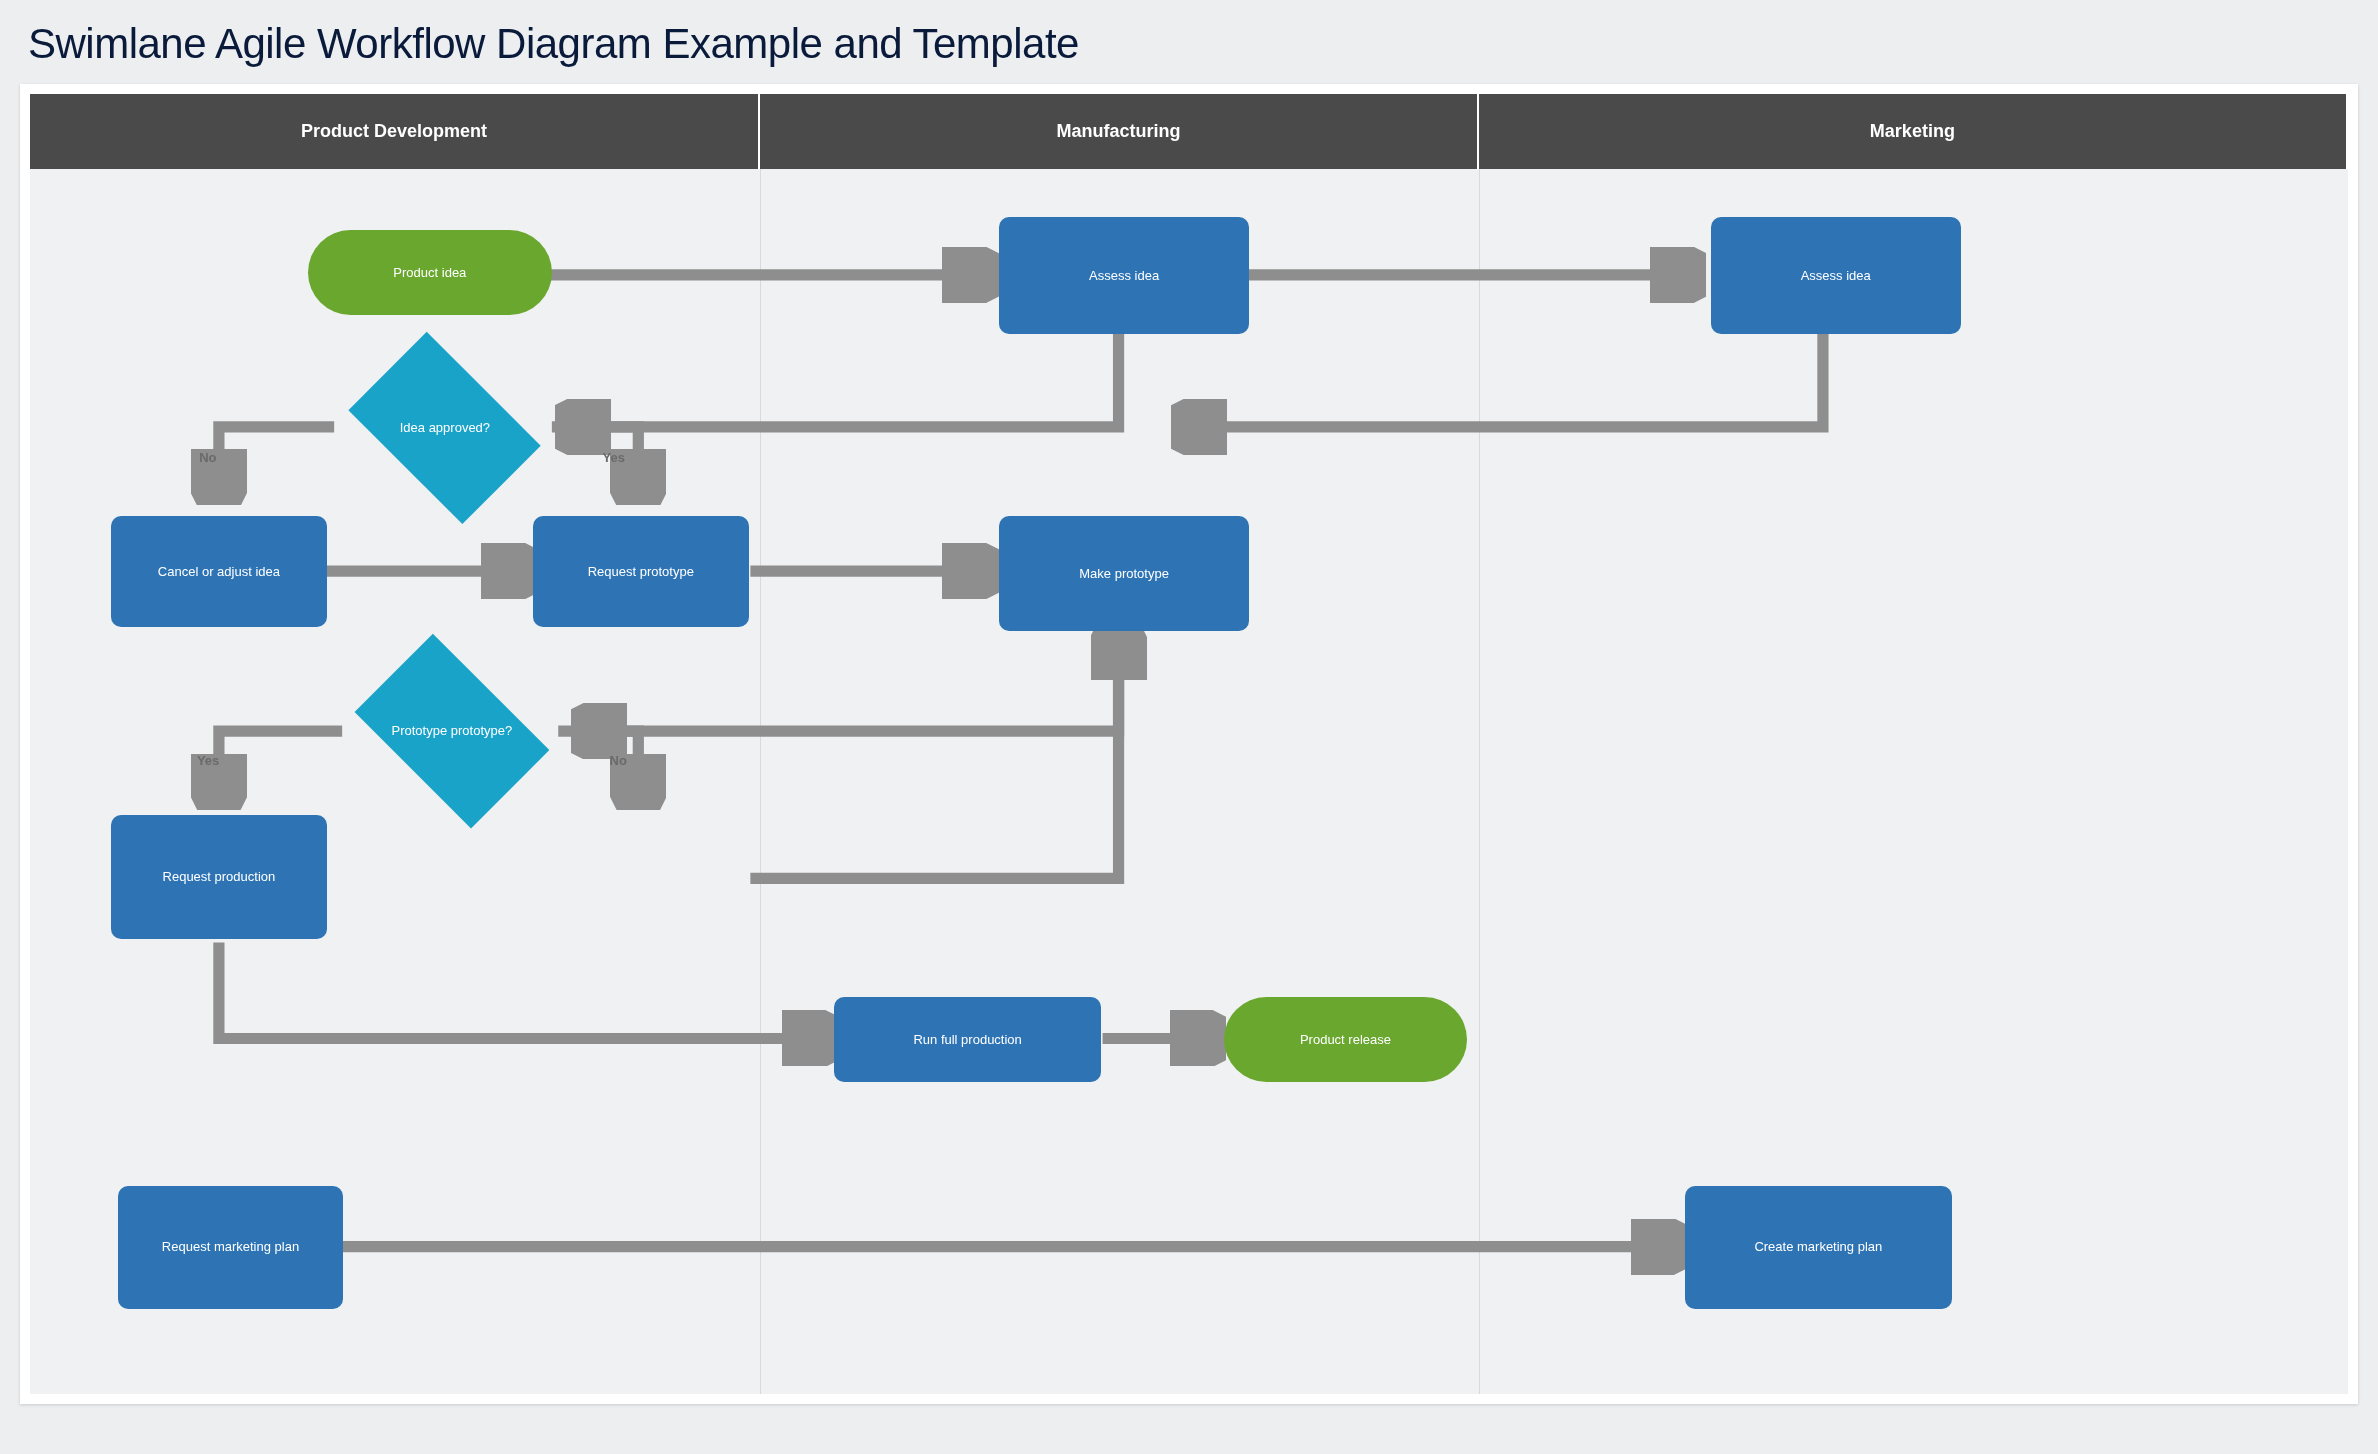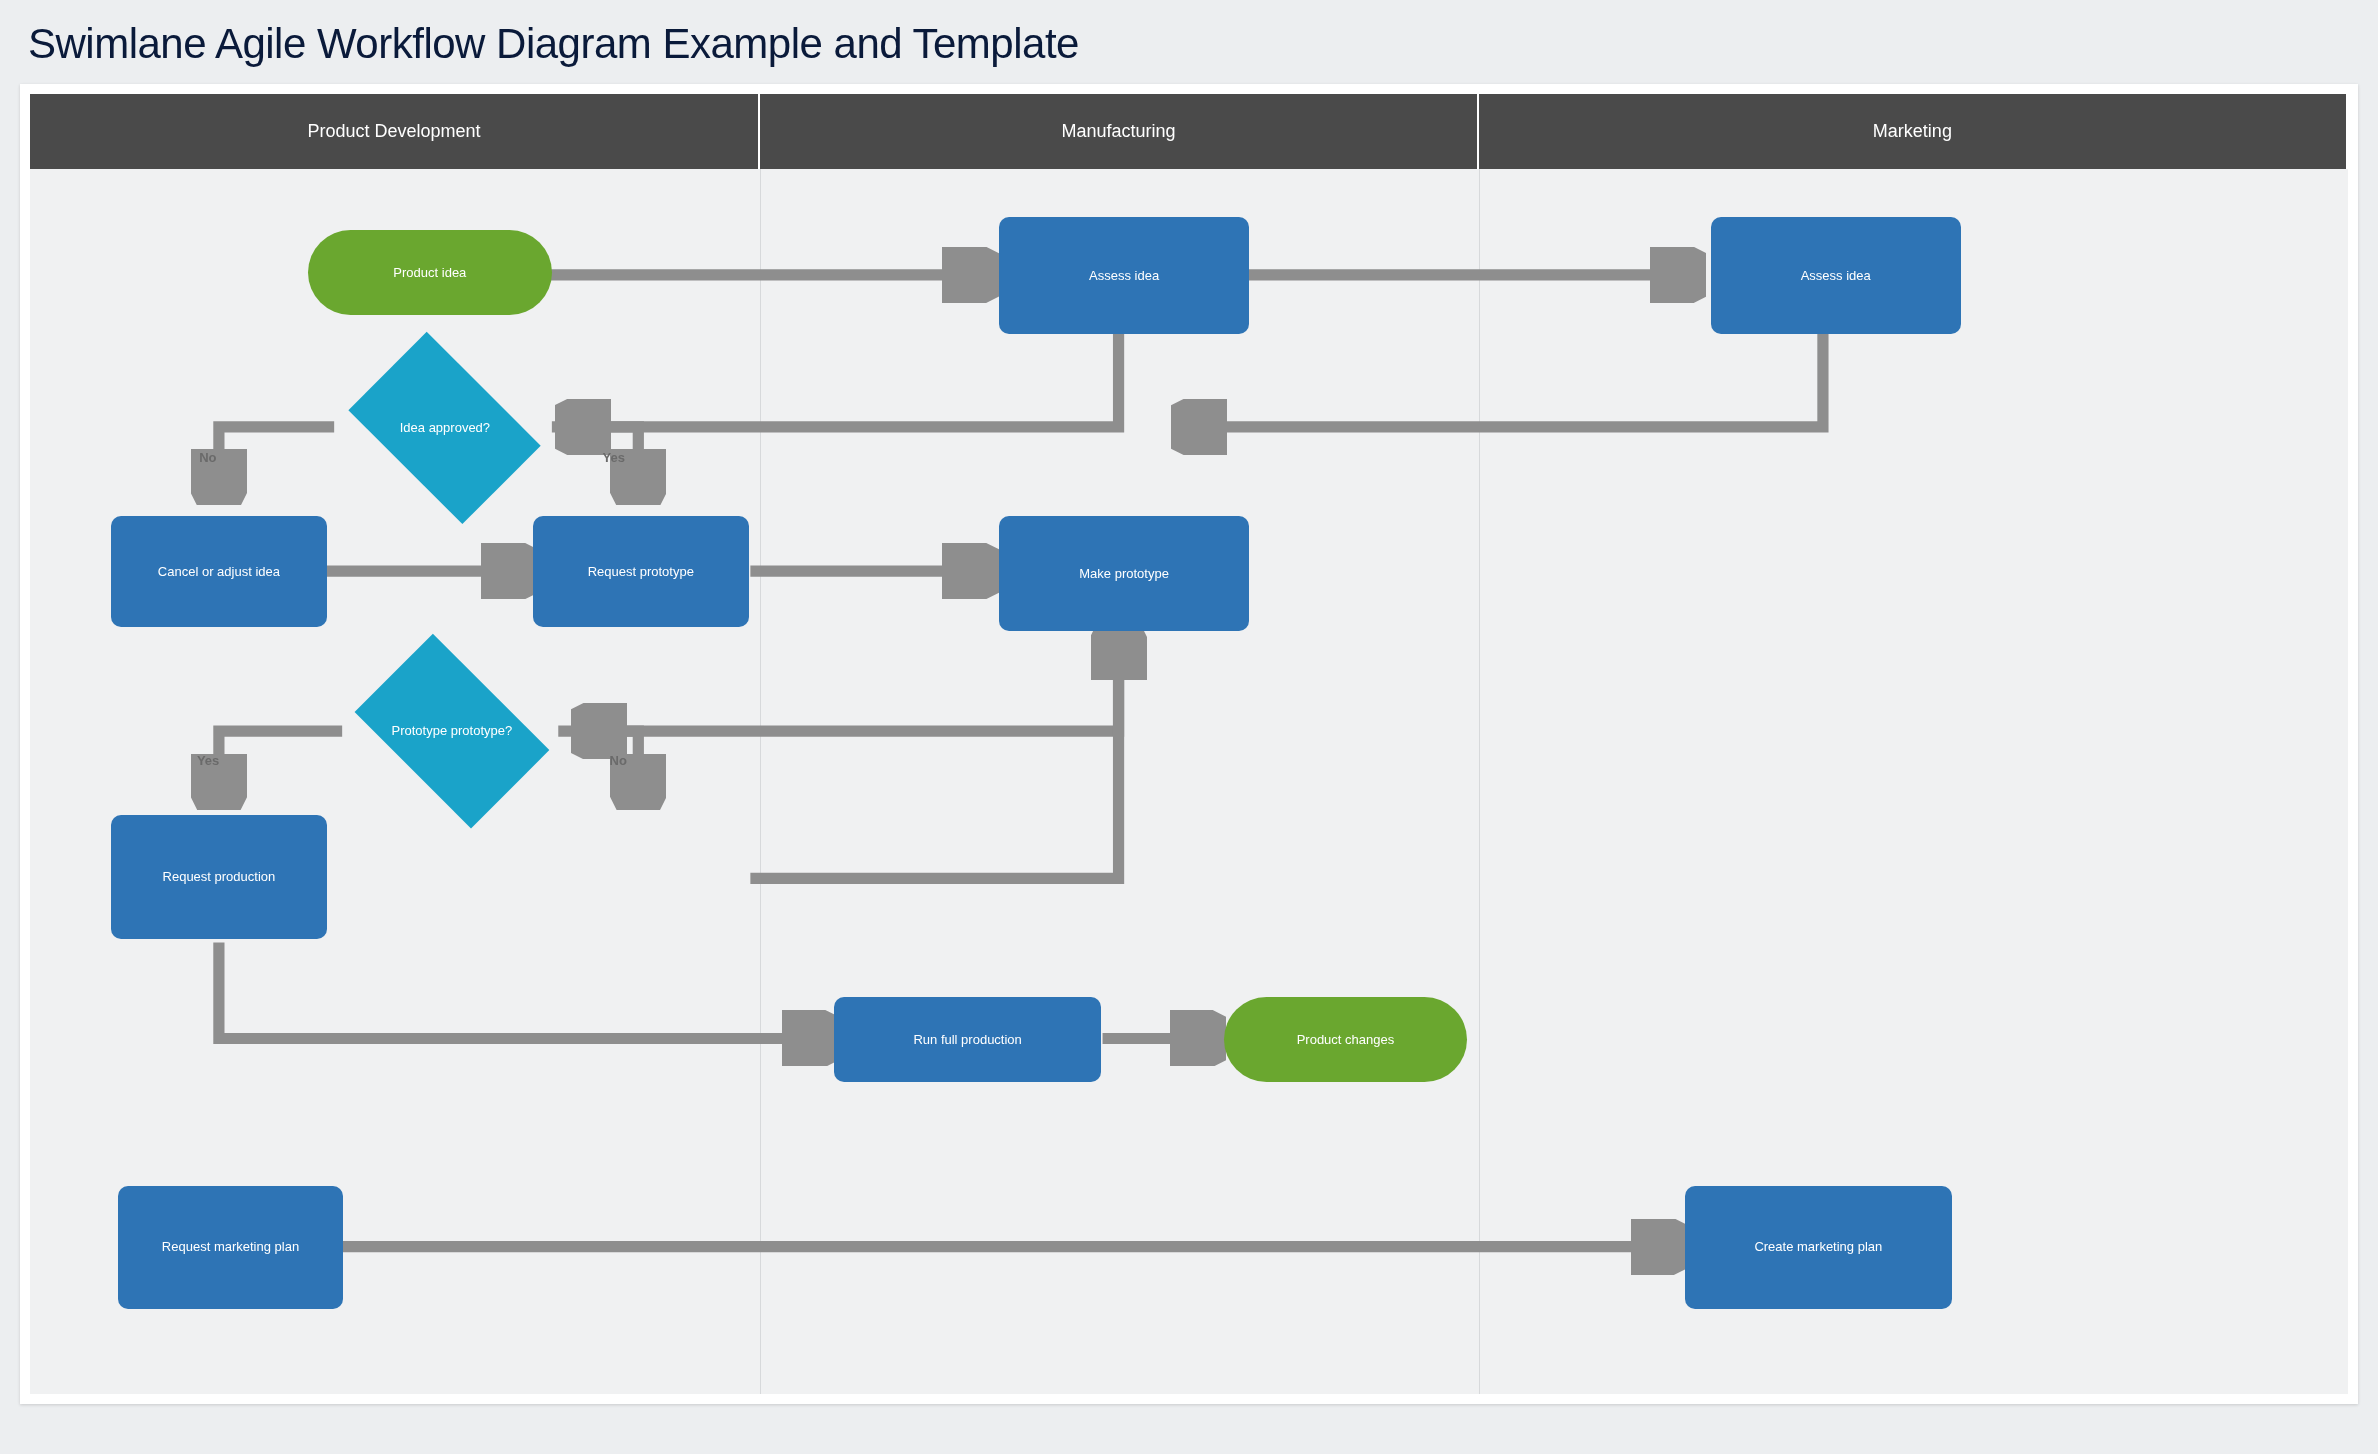--- a/index.html
+++ b/index.html
@@ -26,21 +26,21 @@
     aspect-ratio: 1448 / 812;
     background: #f0f1f2;
   }
   
   .lane-head {
     position: absolute;
     top: 0;
     height: 5.8%;
     background: #4a4a4a;
     color: #fff;
-    font-weight: 400;
+    font-weight: 700;
     font-size: 18px;
     display: flex;
     align-items: center;
     justify-content: center;
     border-right: 2px solid #fff;
   }
   .lane-head:last-of-type { border-right: none; }
   .lane-rule {
     position: absolute;
     top: 5.8%;
@@ -144,19 +144,19 @@
     <div class="node diamond-wrap" style="left:13.2%; top:43%; width:10%; height:12%; padding:0;">
       <div class="diamond"></div>
       <div class="diamond-label">Prototype prototype?</div>
     </div>
     <span class="edge-label" style="left:7.2%; top:50.7%;">Yes</span>
     <span class="edge-label" style="left:25%; top:50.7%;">No</span>
 
     <div class="node box" style="left:3.5%; top:55.5%; width:9.3%; height:9.5%;">Request production</div>
 
     <div class="node box" style="left:34.7%; top:69.5%; width:11.5%; height:6.5%;">Run full production</div>
-    <div class="node pill" style="left:51.5%; top:69.5%; width:10.5%;">Product changes</div>
+    <div class="node pill" style="left:51.5%; top:69.5%; width:10.5%;">Product release</div>
 
     <div class="node box" style="left:3.8%; top:84%; width:9.7%; height:9.5%;">Request marketing plan</div>
     <div class="node box" style="left:71.4%; top:84%; width:11.5%; height:9.5%;">Create marketing plan</div>
 
   </div>
 </div>
 
 </body></html>

